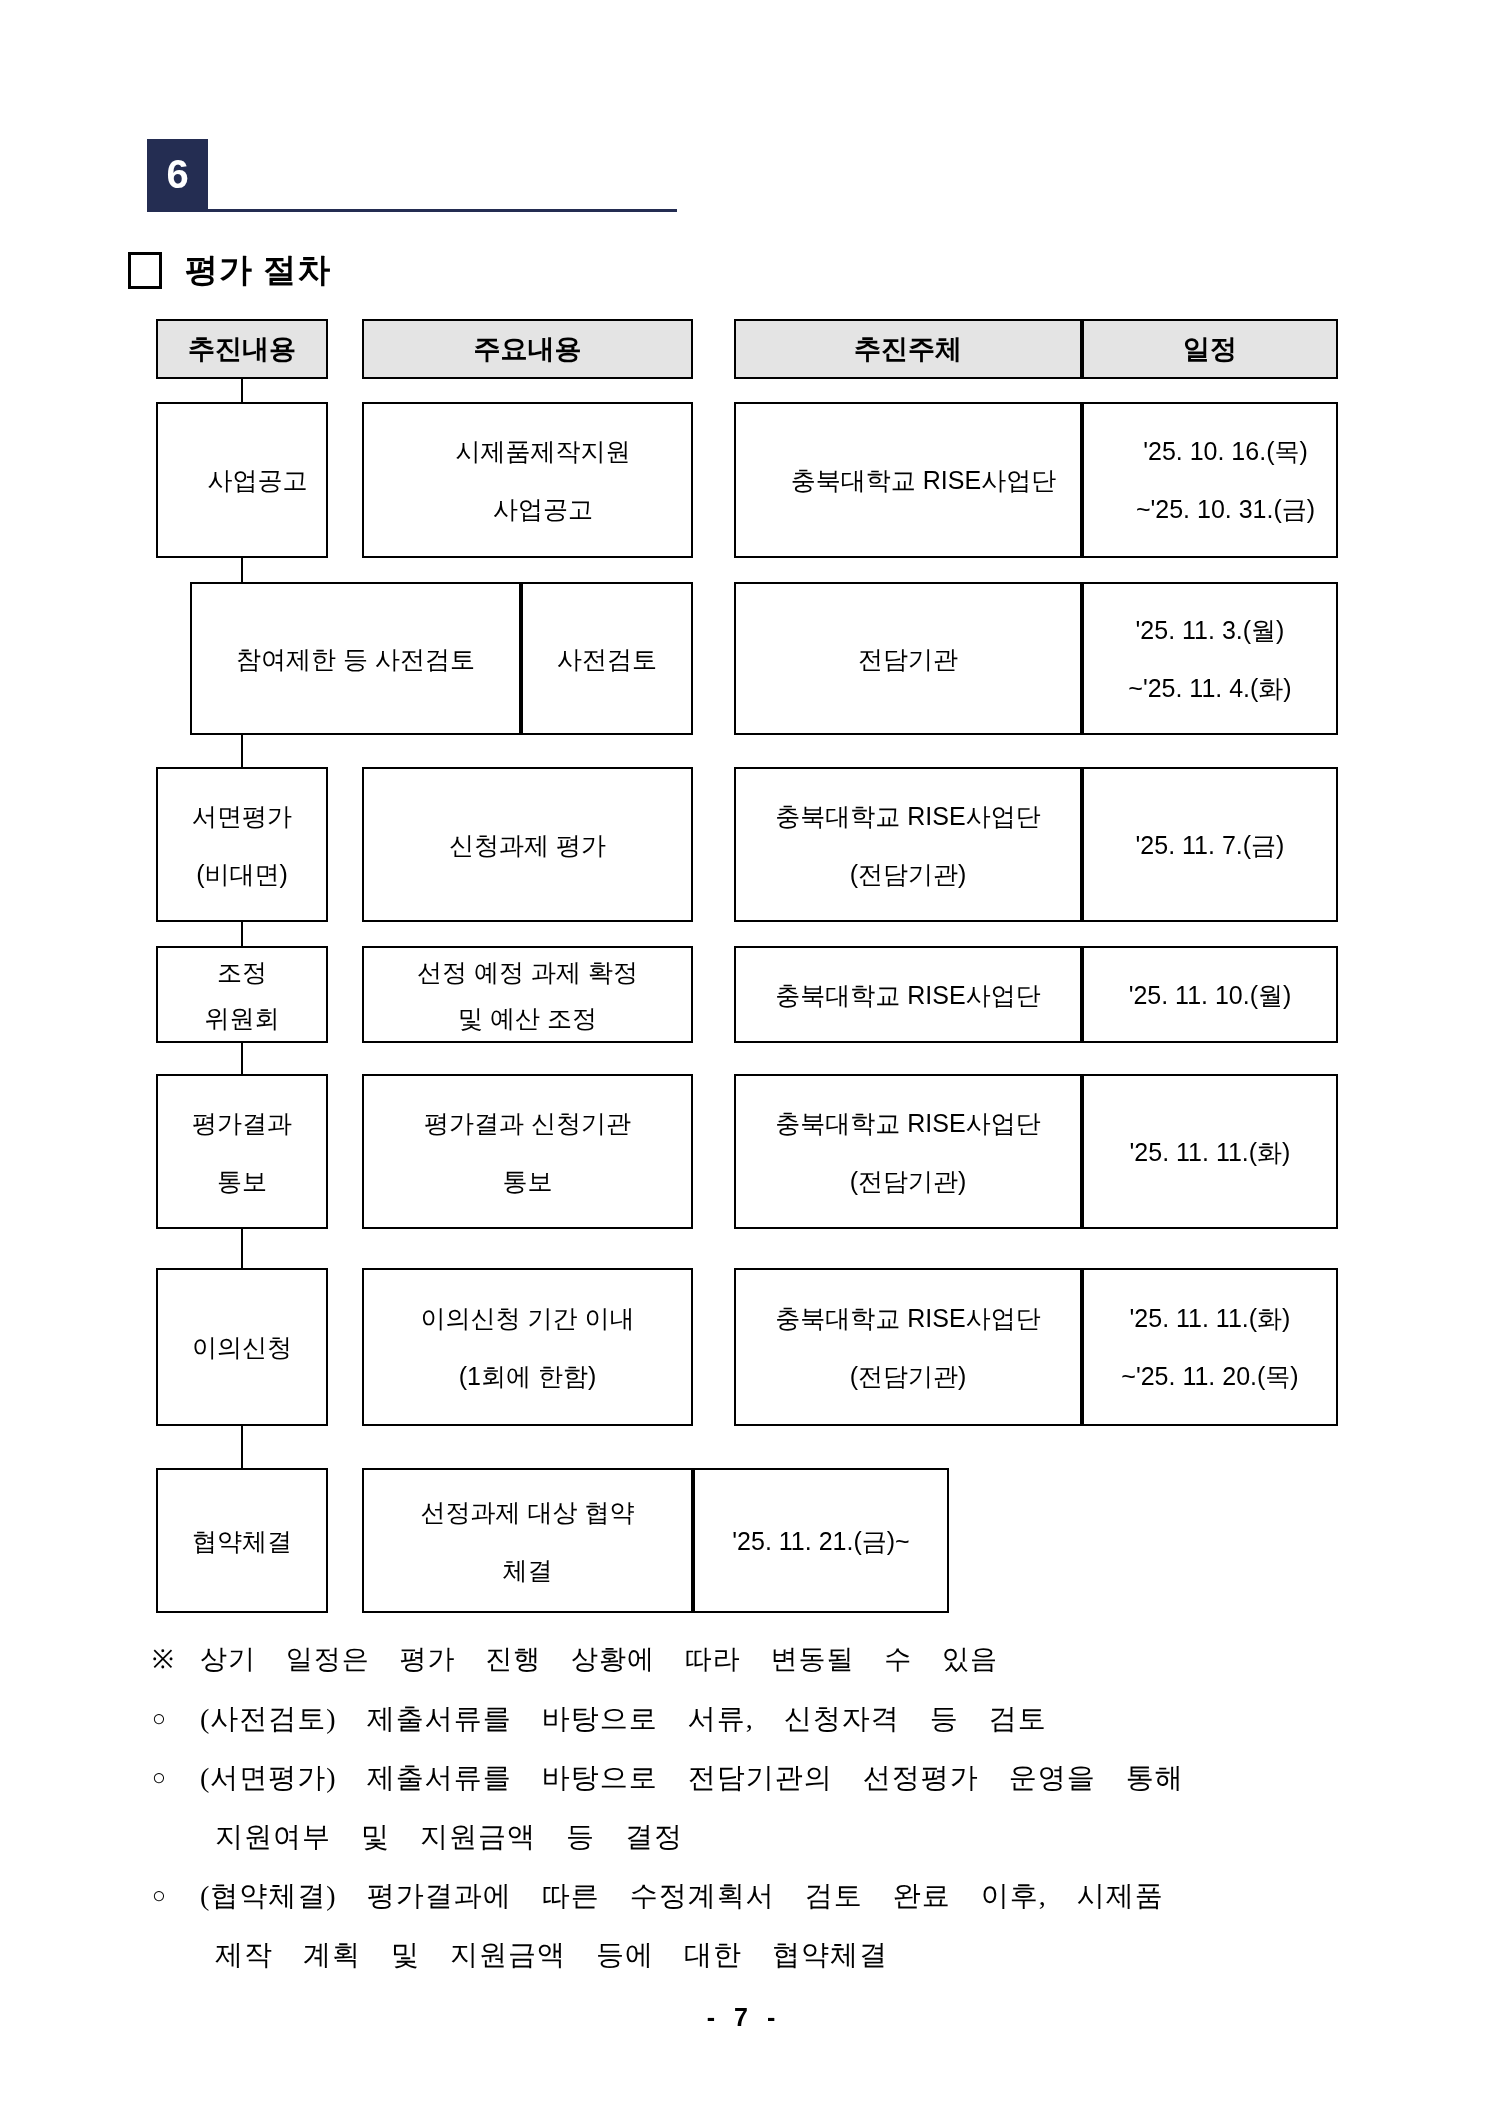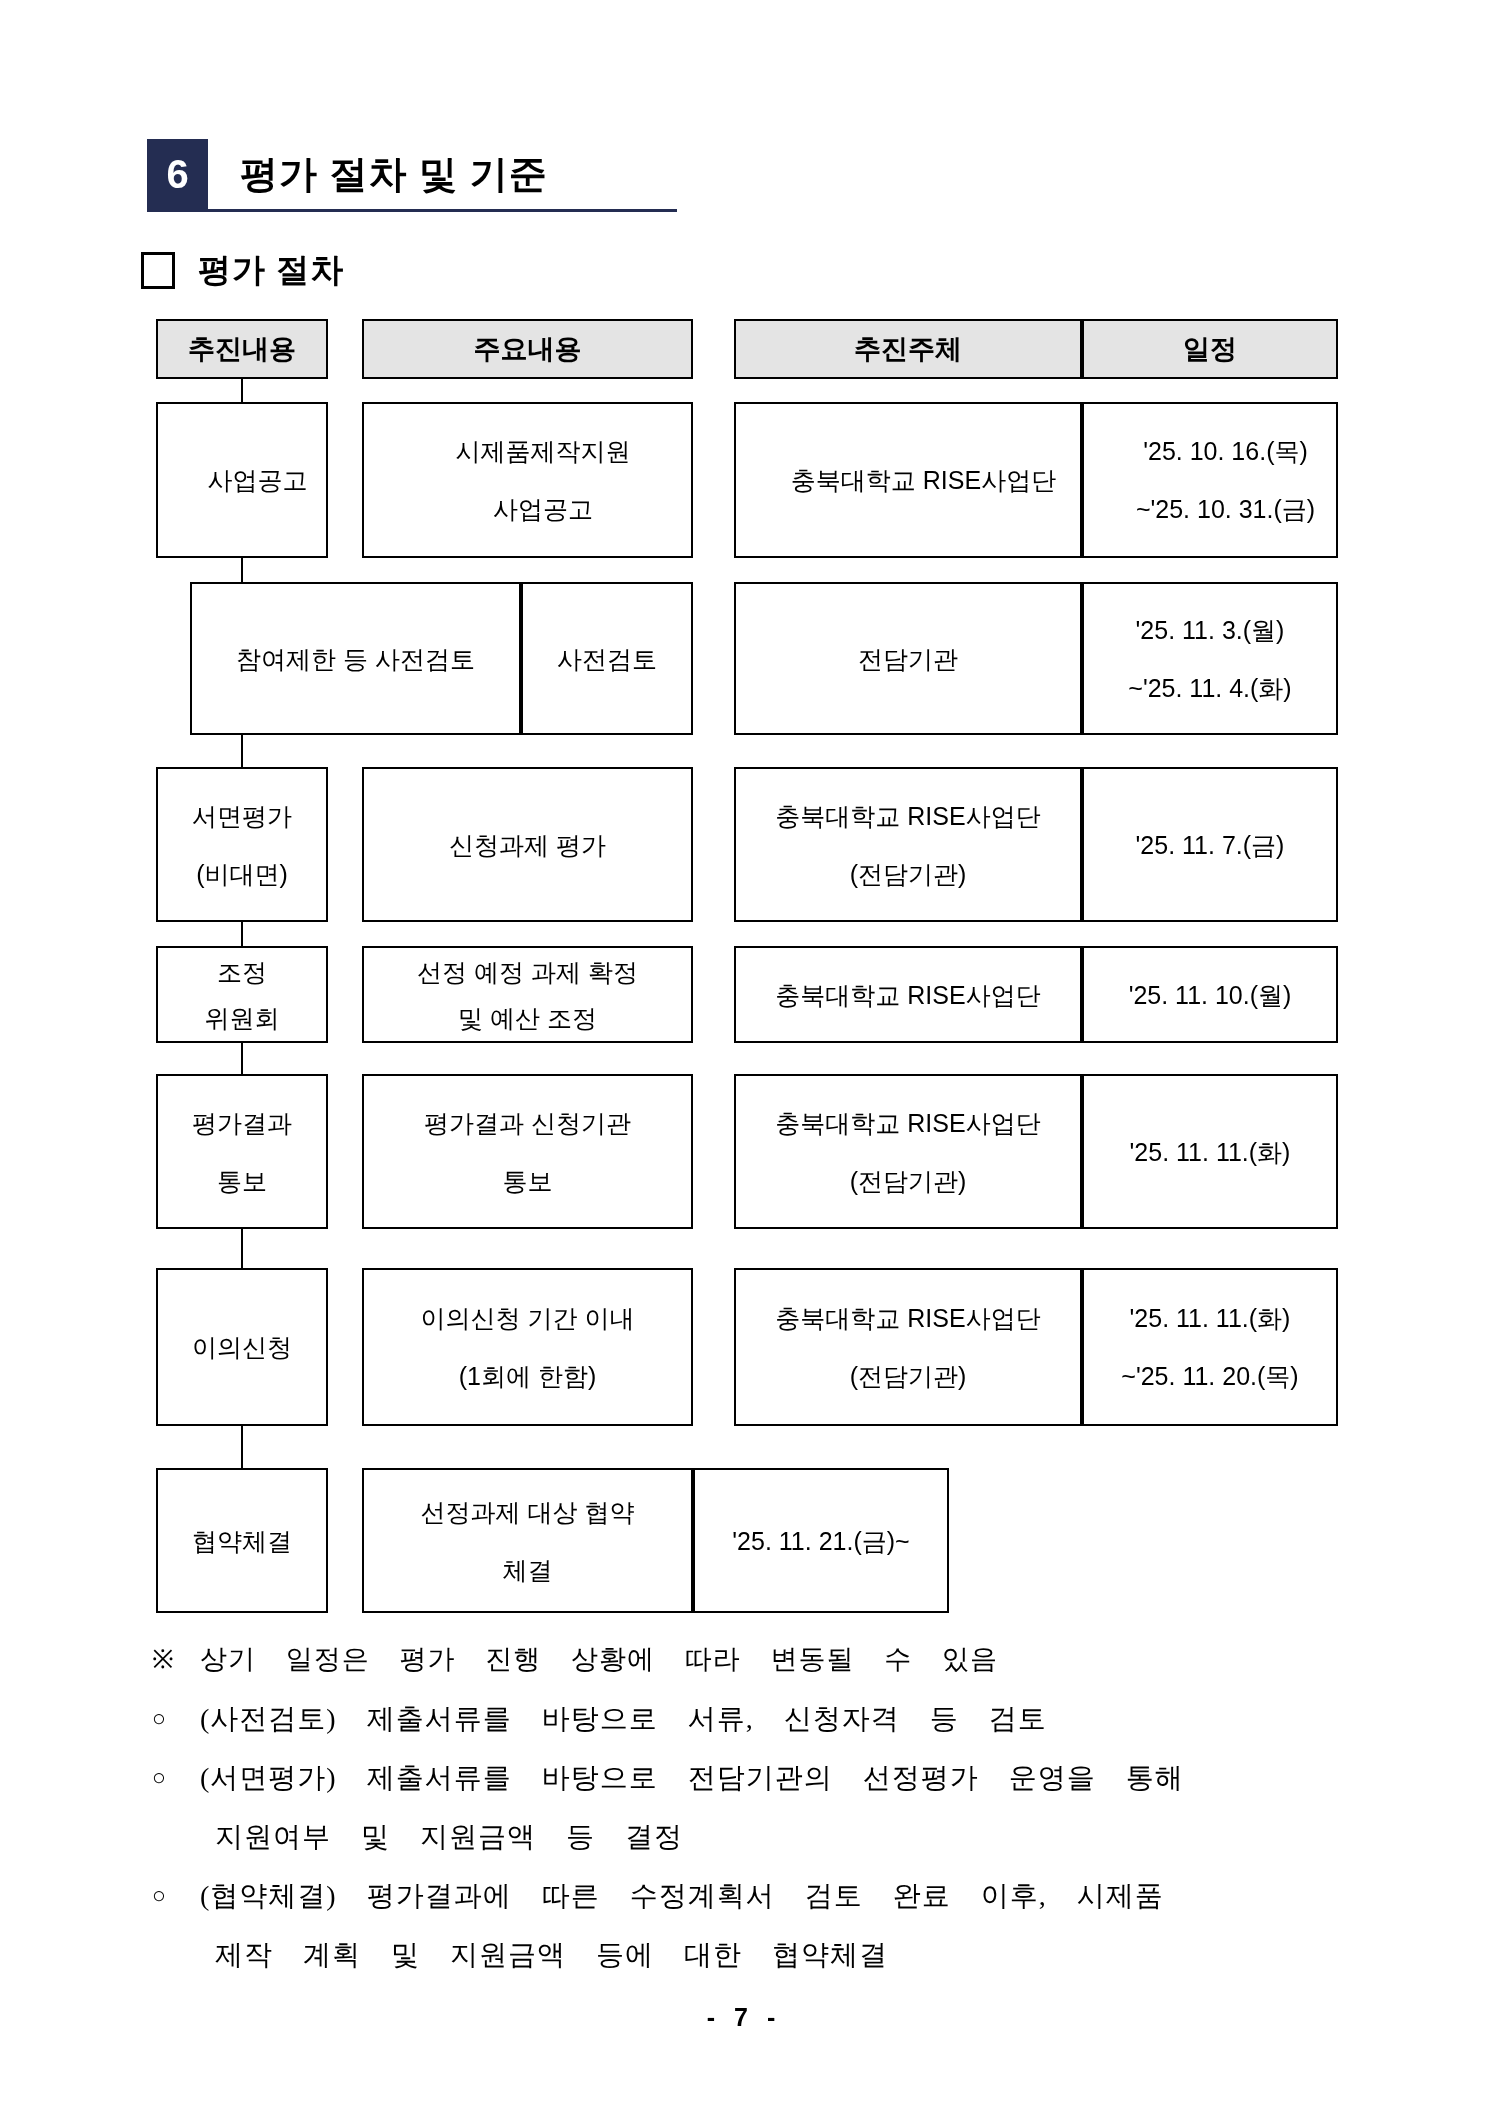--- a/index.html
+++ b/index.html
@@ -16,21 +16,21 @@
   .num-box {
     width: 61px; height: 70px; background: #242D52;
     color: #fff; font-size: 40px; font-weight: bold;
     display: flex; align-items: center; justify-content: center;
     flex: none;
   }
   .section-title { margin-left: 32px; font-size: 38px; font-weight: bold; letter-spacing: 1px; }
   .title-underline { position: absolute; left: 147px; top: 209px; width: 530px; height: 3px; background: #242D52; }
 
   
-  .subsection { position: absolute; left: 141px; top: 248px; display: flex; align-items: center; }
+  .subsection { position: absolute; left: 128px; top: 248px; display: flex; align-items: center; }
   .sq-marker { width: 34px; height: 37px; border: 3px solid #000; flex: none; margin-right: 23px; background: #fff; }
   .subsection-title { font-size: 33px; font-weight: bold; letter-spacing: 1px; }
 
   
   .flow-table { position: absolute; left: 156px; top: 319px; width: 1202px; }
   .t-row { display: flex; }
   .cell {
     border: 2px solid #000; background: #fff;
     display: flex; align-items: center; justify-content: center;
     text-align: center; font-size: 25px; line-height: 58px;
@@ -71,21 +71,20 @@
   .page-footer { position: absolute; left: 0; top: 2003px; width: 100%; text-align: center;
     font-size: 25px; font-weight: bold; letter-spacing: 6px; }
 </style>
 </head>
 <body>
 
 <div class="section-header">
   <div class="num-box">
     <span>6</span>
   </div>
-  <div class="section-title">평가 절차 및 기준</div>
 </div>
 <div class="title-underline"></div>
 
 <div class="subsection">
   <div class="sq-marker"></div>
   <div class="subsection-title">평가 절차</div>
 </div>
 
 <div class="flow-table">
 

